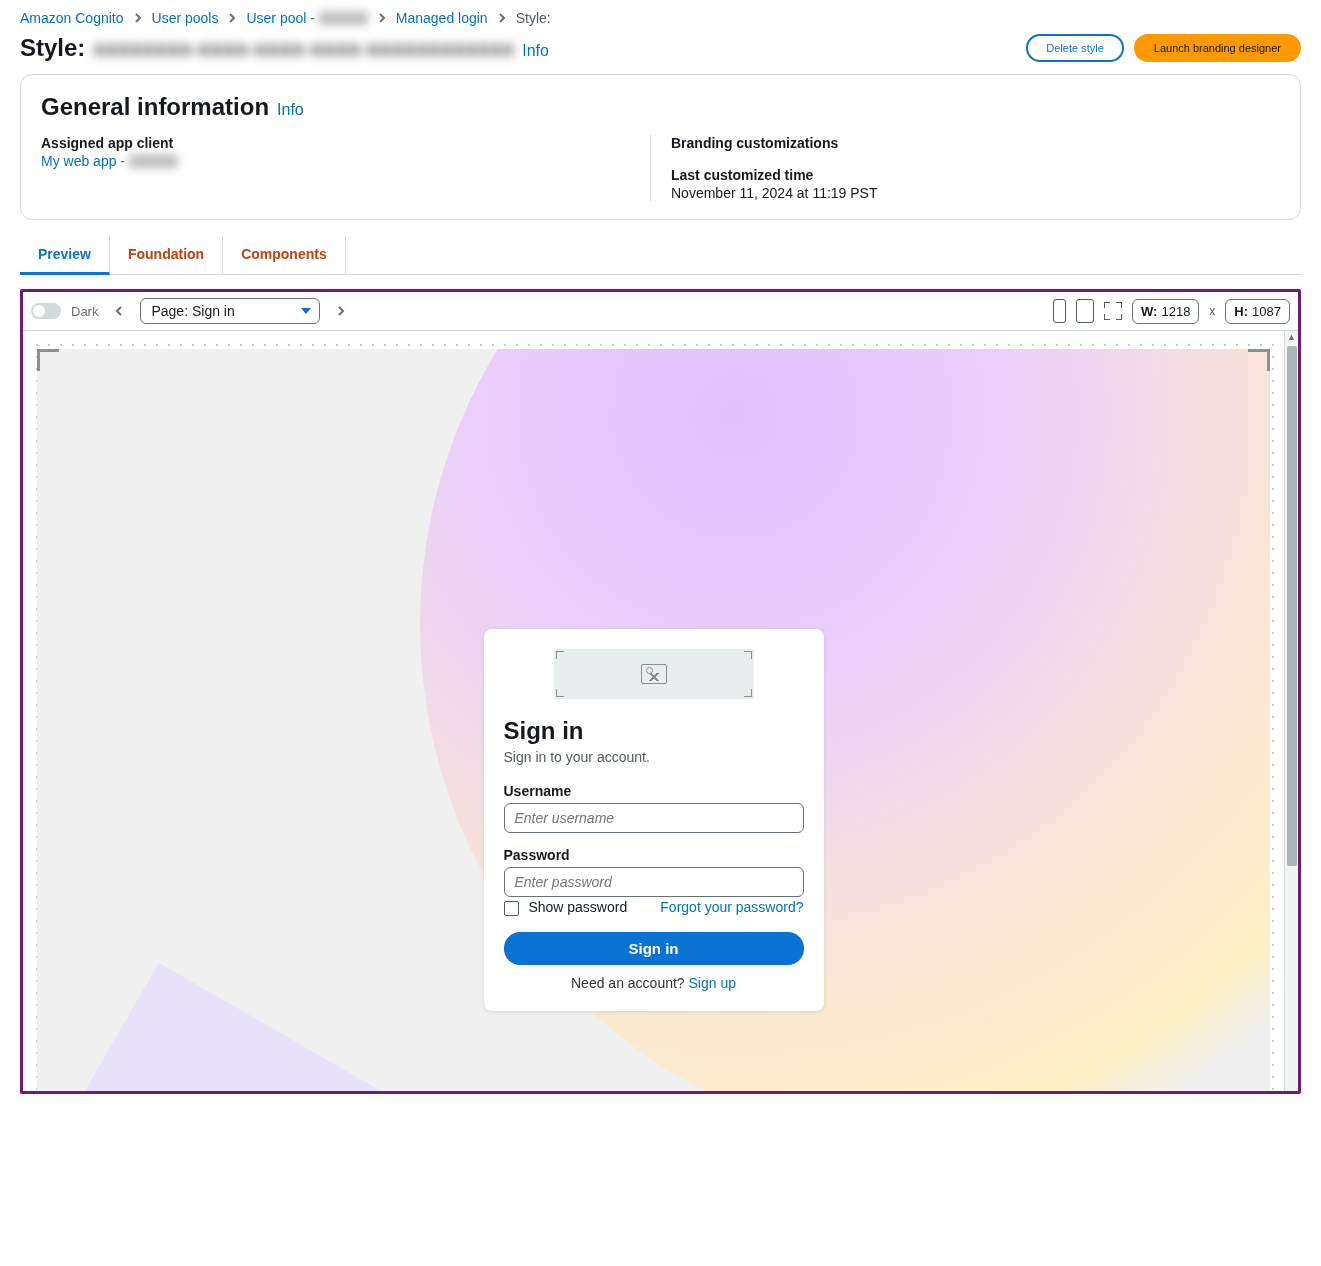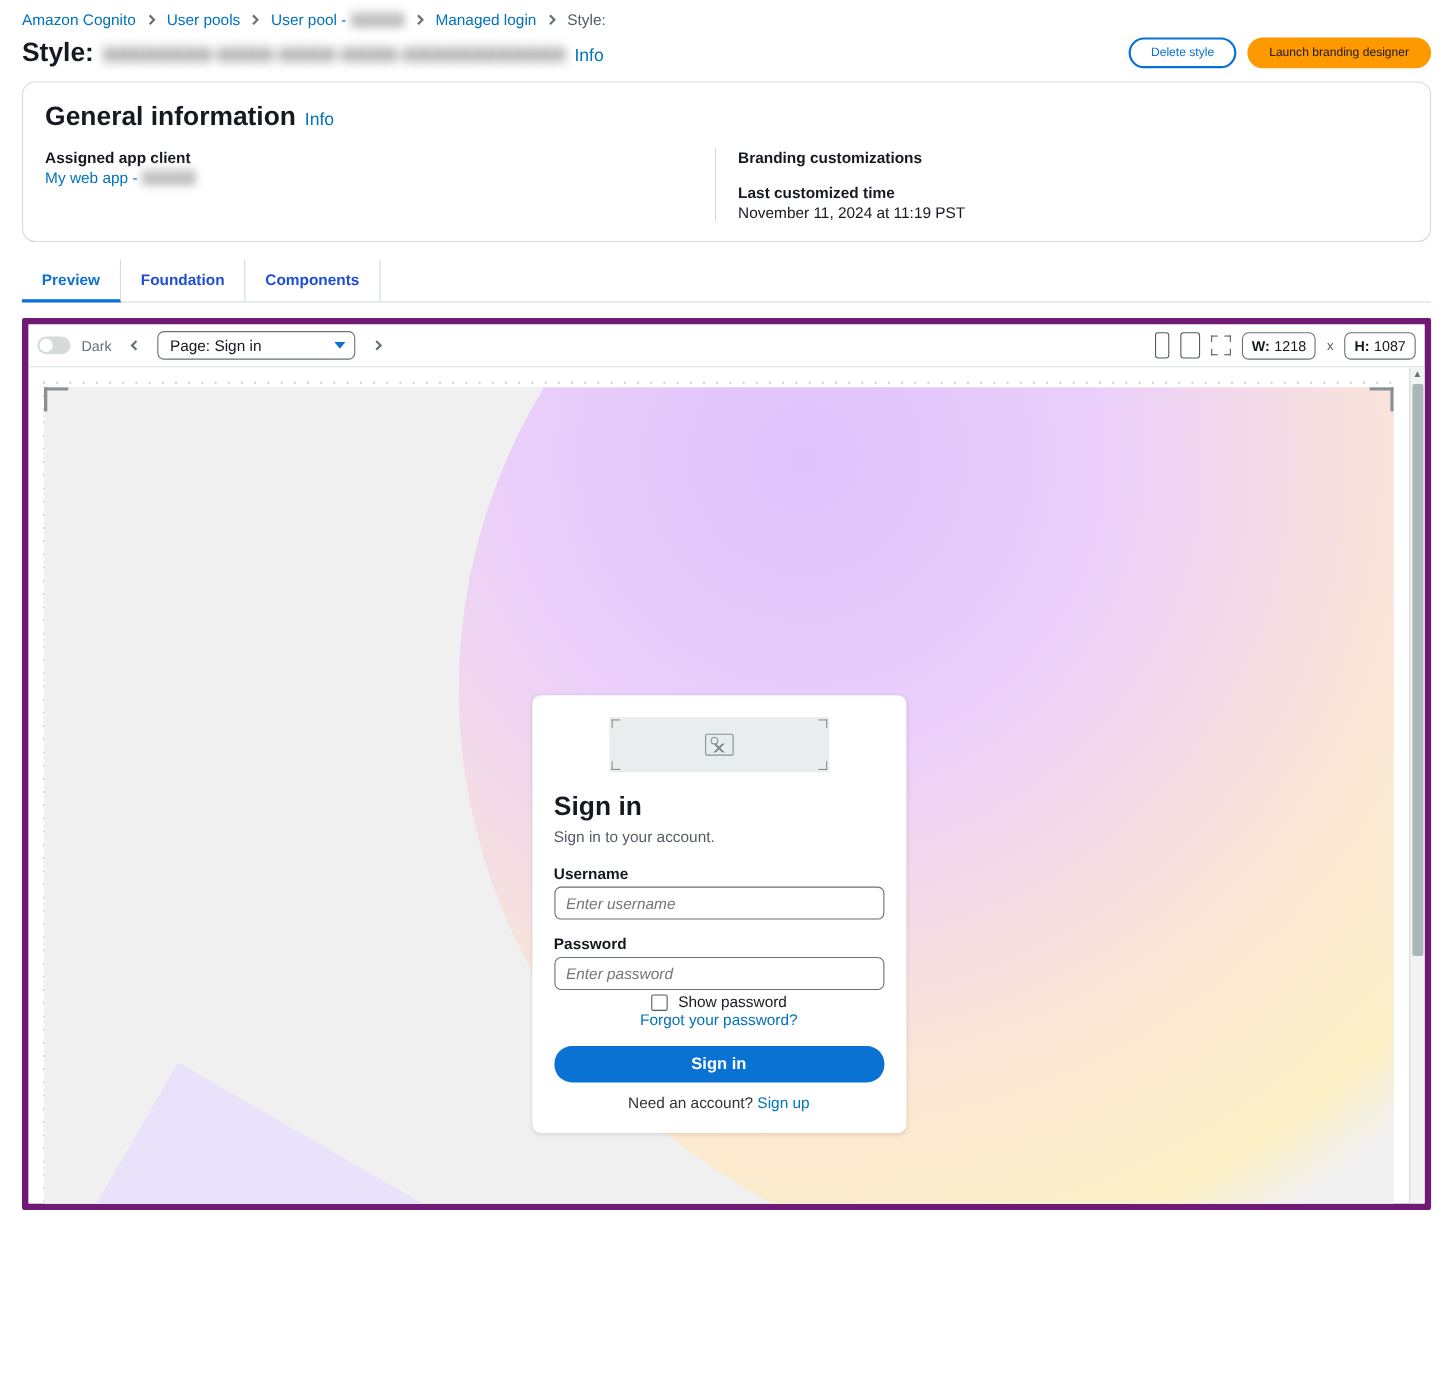--- a/index.html
+++ b/index.html
@@ -113,34 +113,34 @@
 
   
   .tabs {
     display: flex;
     border-bottom: 1px solid #d5dbdb;
     margin: 0 20px;
   }
   .tab {
     padding: 10px 18px;
     font-weight: 700;
-    color: #1d4ed8;
+    color: #c2410c;
     cursor: pointer;
     border-right: 1px solid #d5dbdb;
   }
   .tab.active {
     color: #0972d3;
     border-bottom: 3px solid #0972d3;
     margin-bottom: -1px;
   }
 
   
   .preview-wrap {
     margin: 14px 20px 0 20px;
-    border: 6px solid #701a75;
+    border: 3px solid #701a75;
     border-radius: 2px;
     position: relative;
   }
   .preview-toolbar {
     display: flex;
     align-items: center;
     justify-content: space-between;
     padding: 6px 8px;
     border-bottom: 1px solid #d5dbdb;
     background: #fff;
@@ -297,21 +297,21 @@
   .signin-title { font-size:24px; font-weight:700; margin-bottom:4px; }
   .signin-sub { color:#545b64; font-size:14px; margin-bottom:18px; }
   .form-label { font-weight:700; font-size:14px; margin-bottom:4px; display:block; }
   .form-input {
     width:100%; border:1px solid #687078; border-radius:6px;
     padding:6px 10px; font-size:14px; margin-bottom:14px;
     font-style:italic; color:#687078; background:#fff;
   }
   .pw-row {
     display:flex; justify-content:space-between; align-items:center;
-    margin-top:-6px; margin-bottom:16px; font-size:14px;flex-direction:column;
+    margin-top:-6px; margin-bottom:16px; font-size:14px;
   }
   .checkbox {
     width:15px; height:15px; border:1.5px solid #545b64; border-radius:2px; display:inline-block;
     vertical-align:middle; margin-right:6px; cursor:pointer;
   }
   .signin-btn {
     width:100%; background:#0972d3; color:#fff; border:none;
     border-radius:16px; padding:8px 0; font-weight:700; font-size:15px; cursor:pointer;
   }
   .signup-row { text-align:center; margin-top:10px; font-size:14px; color:#333; }

